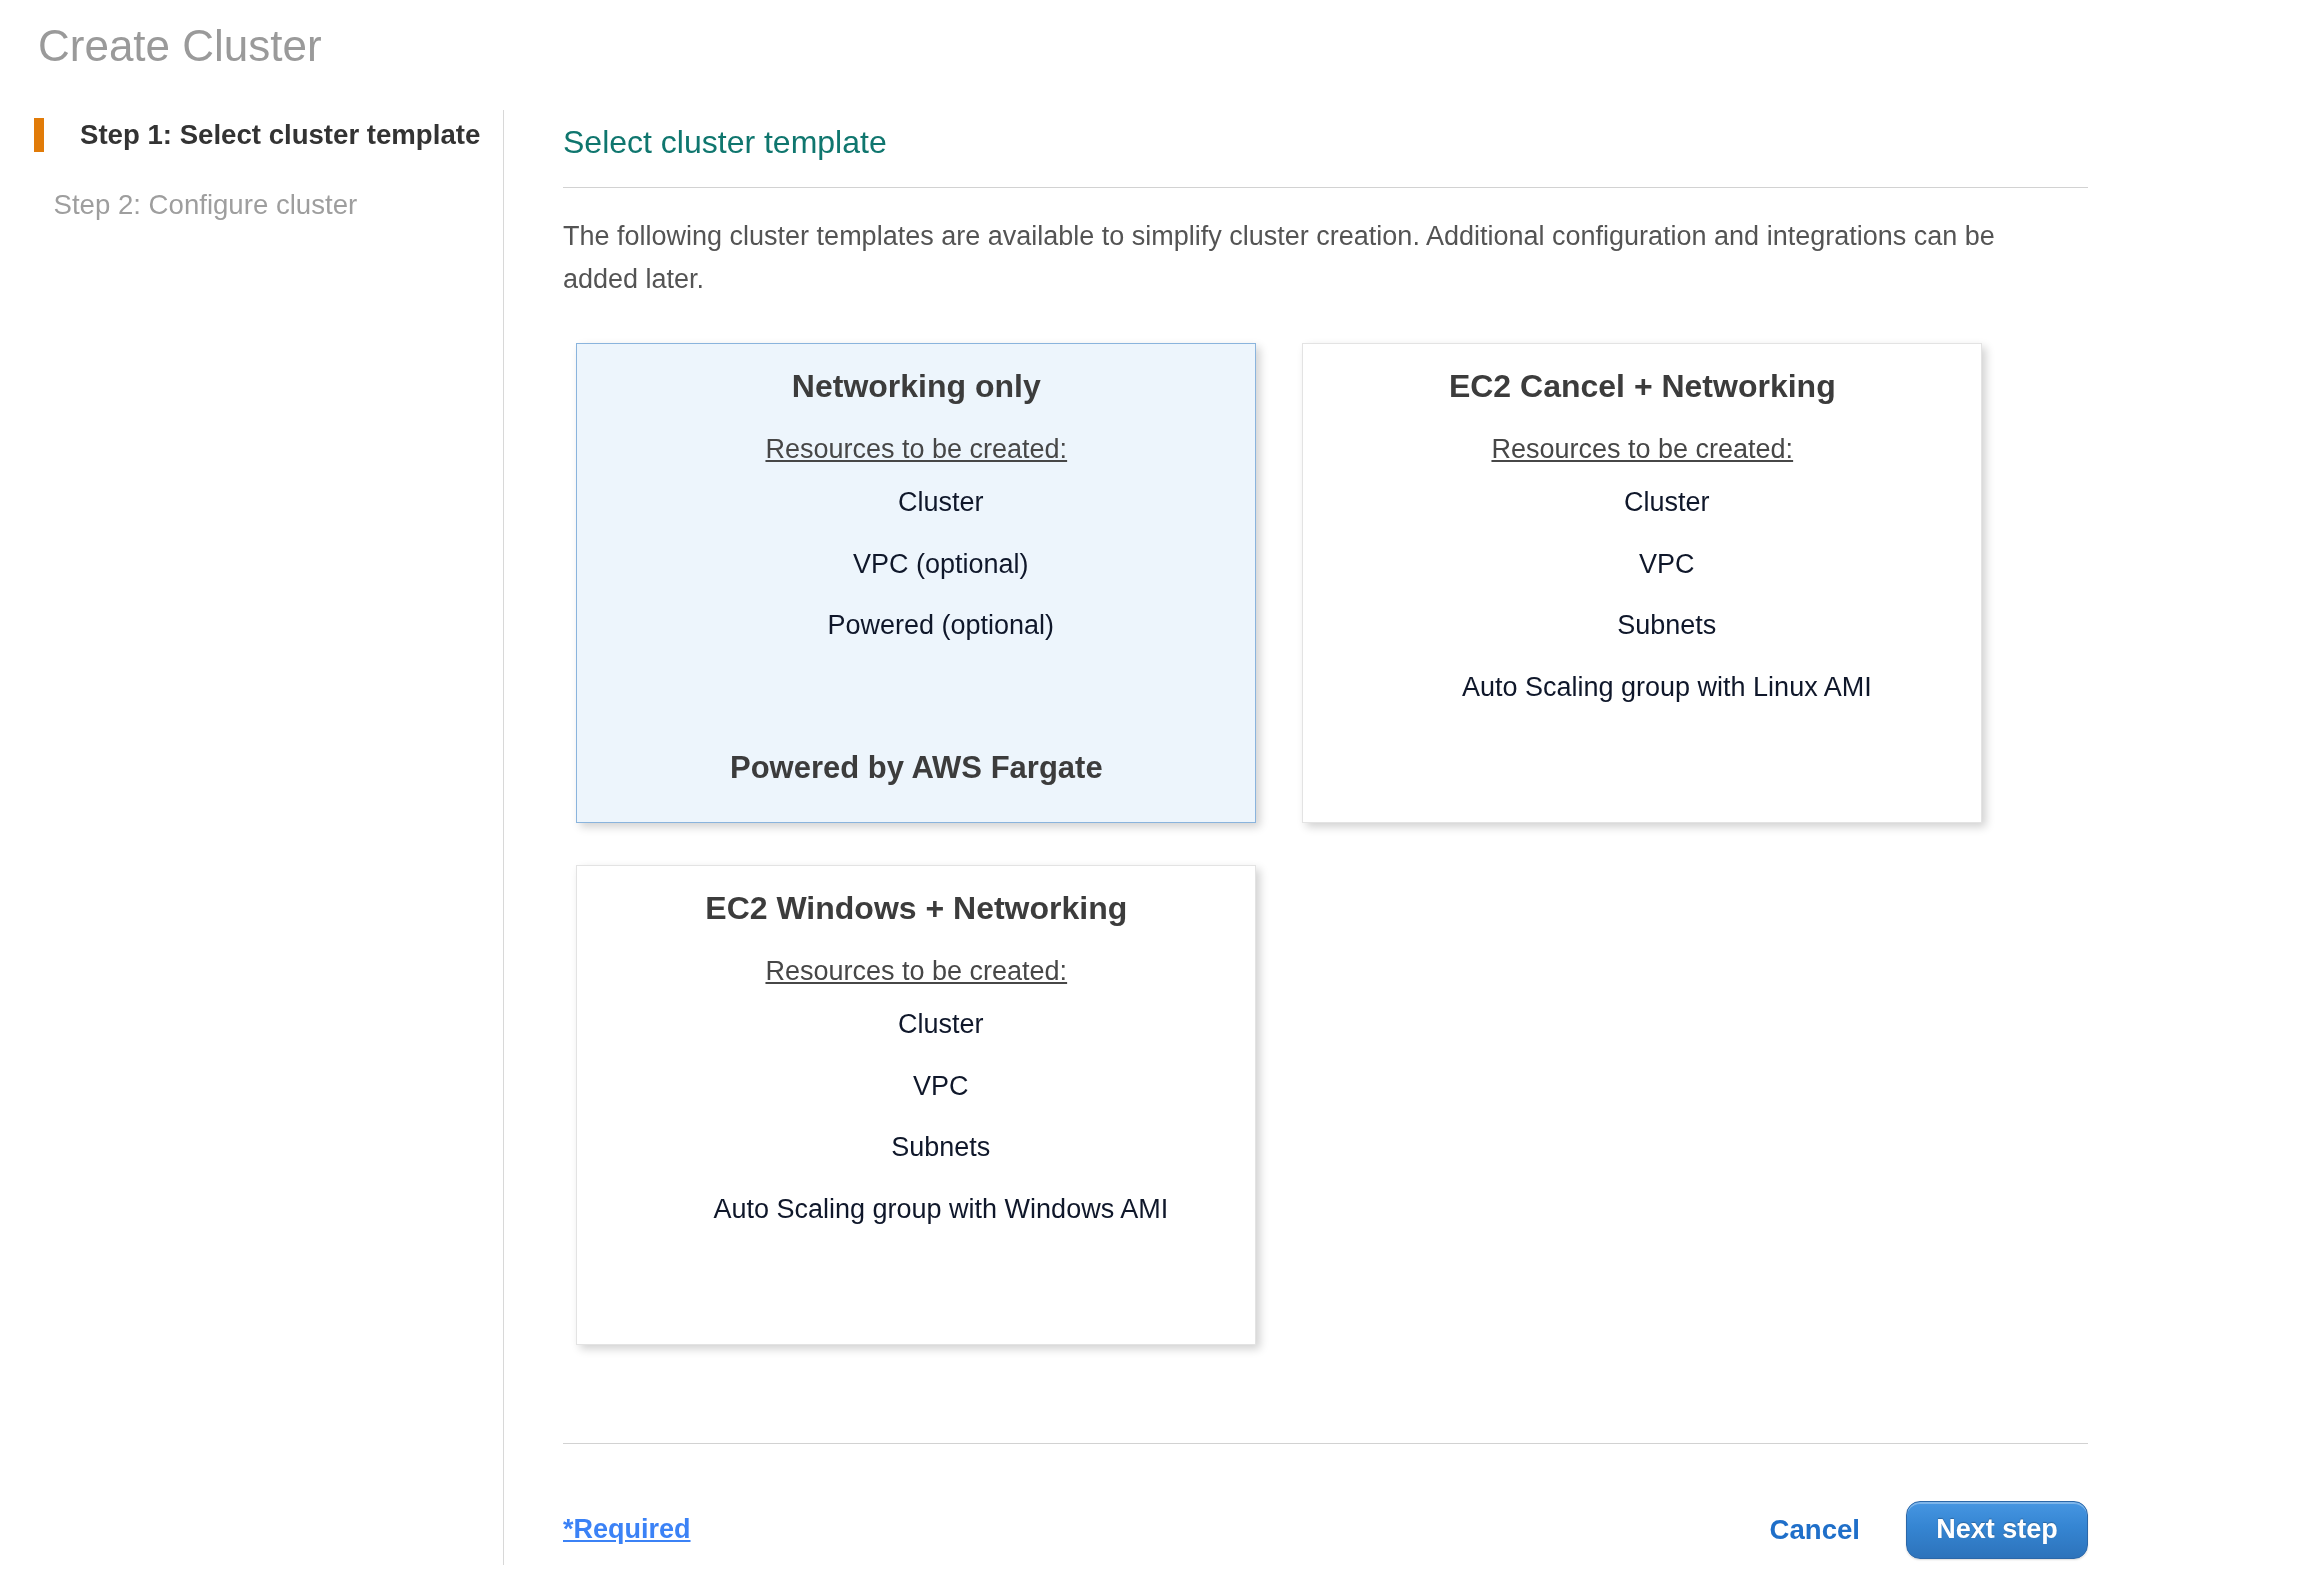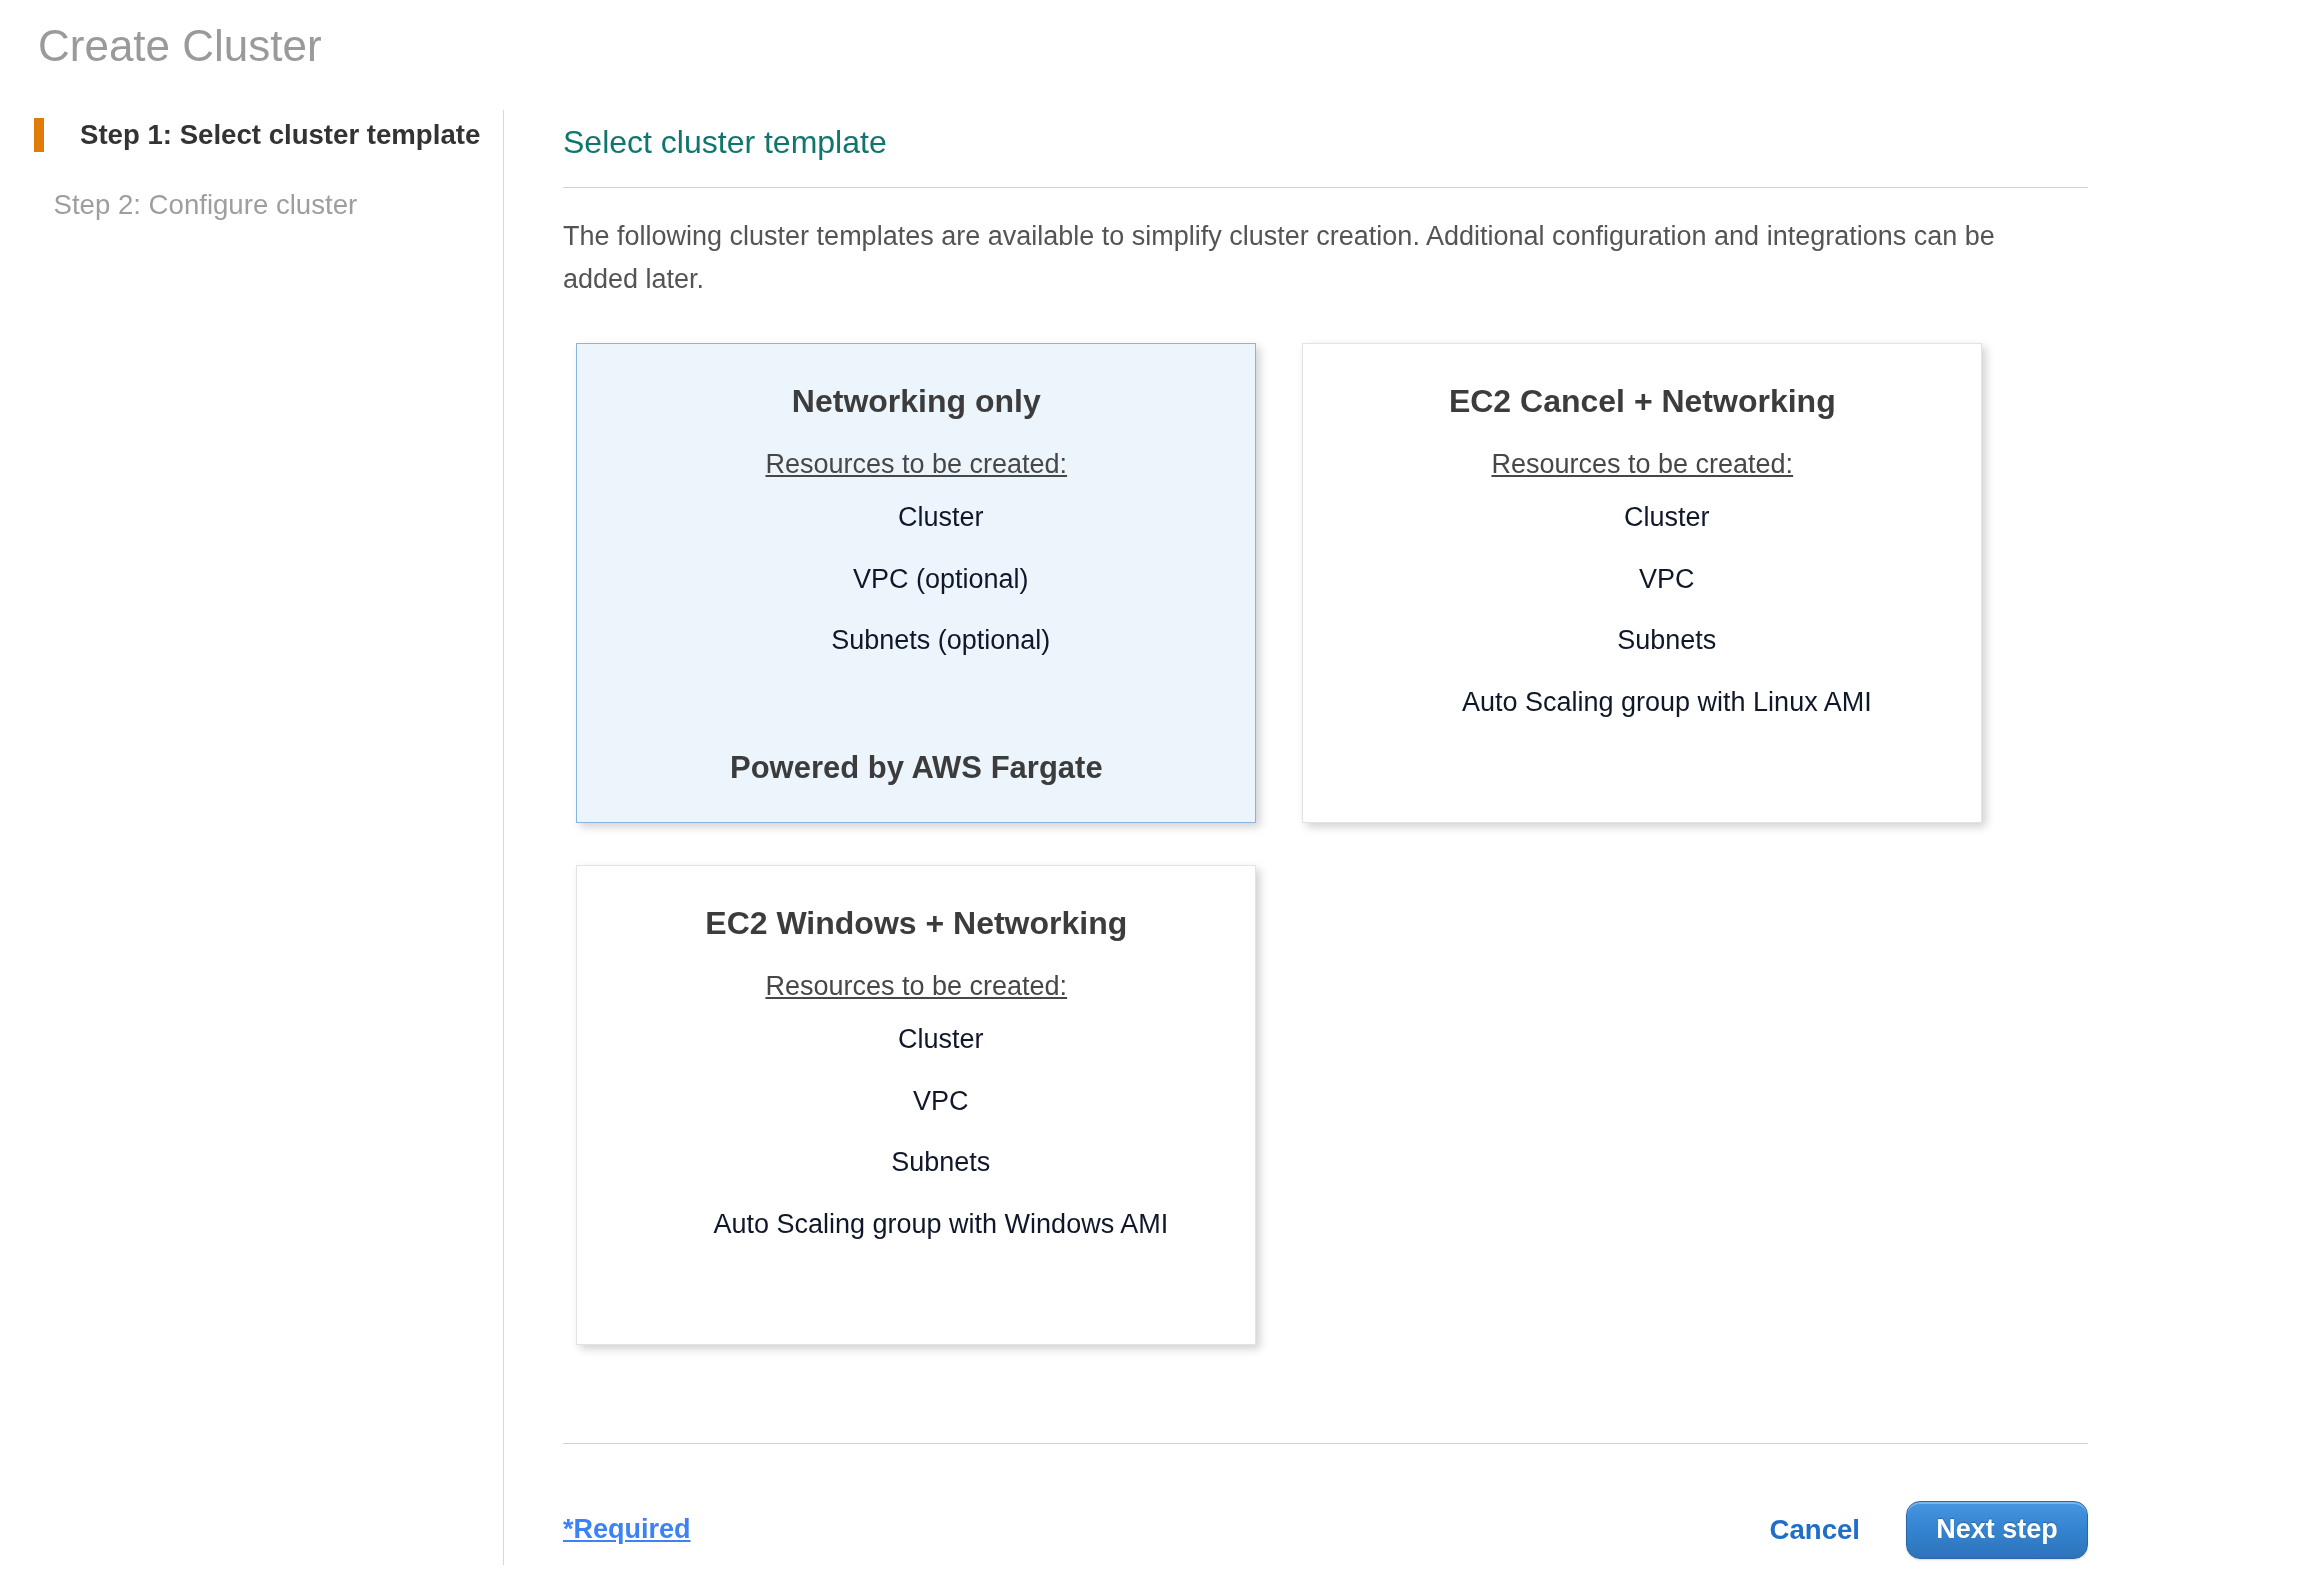--- a/index.html
+++ b/index.html
@@ -79,21 +79,21 @@
     row-gap: 42px;
   }
   .card {
     position: relative;
     width: 680px;
     height: 480px;
     background: #ffffff;
     border: 1.9px solid #e3e3e3;
     box-shadow: 3.8px 3.8px 8.6px rgba(0,0,0,0.18);
     text-align: center;
-    padding-top: 38px;
+    padding-top: 23px;
     cursor: pointer;
   }
   .card.selected {
     background: #edf5fc;
     border-color: #8ab4dd;
   }
   .card-title {
     font-size: 32px;
     font-weight: 700;
     color: #3c3c3c;
@@ -185,21 +185,21 @@
     <p class="desc">The following cluster templates are available to simplify cluster creation. Additional configuration and integrations can be added later.</p>
 
     <div class="cards">
 
       <div class="card selected">
         <h3 class="card-title">Networking only</h3>
         <span class="res-label">Resources to be created:</span>
         <ul>
           <li>Cluster</li>
           <li>VPC (optional)</li>
-          <li>Subnets (optional)</li>
+          <li>Powered (optional)</li>
         </ul>
         <div class="card-footnote">Powered by AWS Fargate</div>
       </div>
 
       <div class="card">
         <h3 class="card-title">EC2 Cancel + Networking</h3>
         <span class="res-label">Resources to be created:</span>
         <ul>
           <li>Cluster</li>
           <li>VPC</li>

